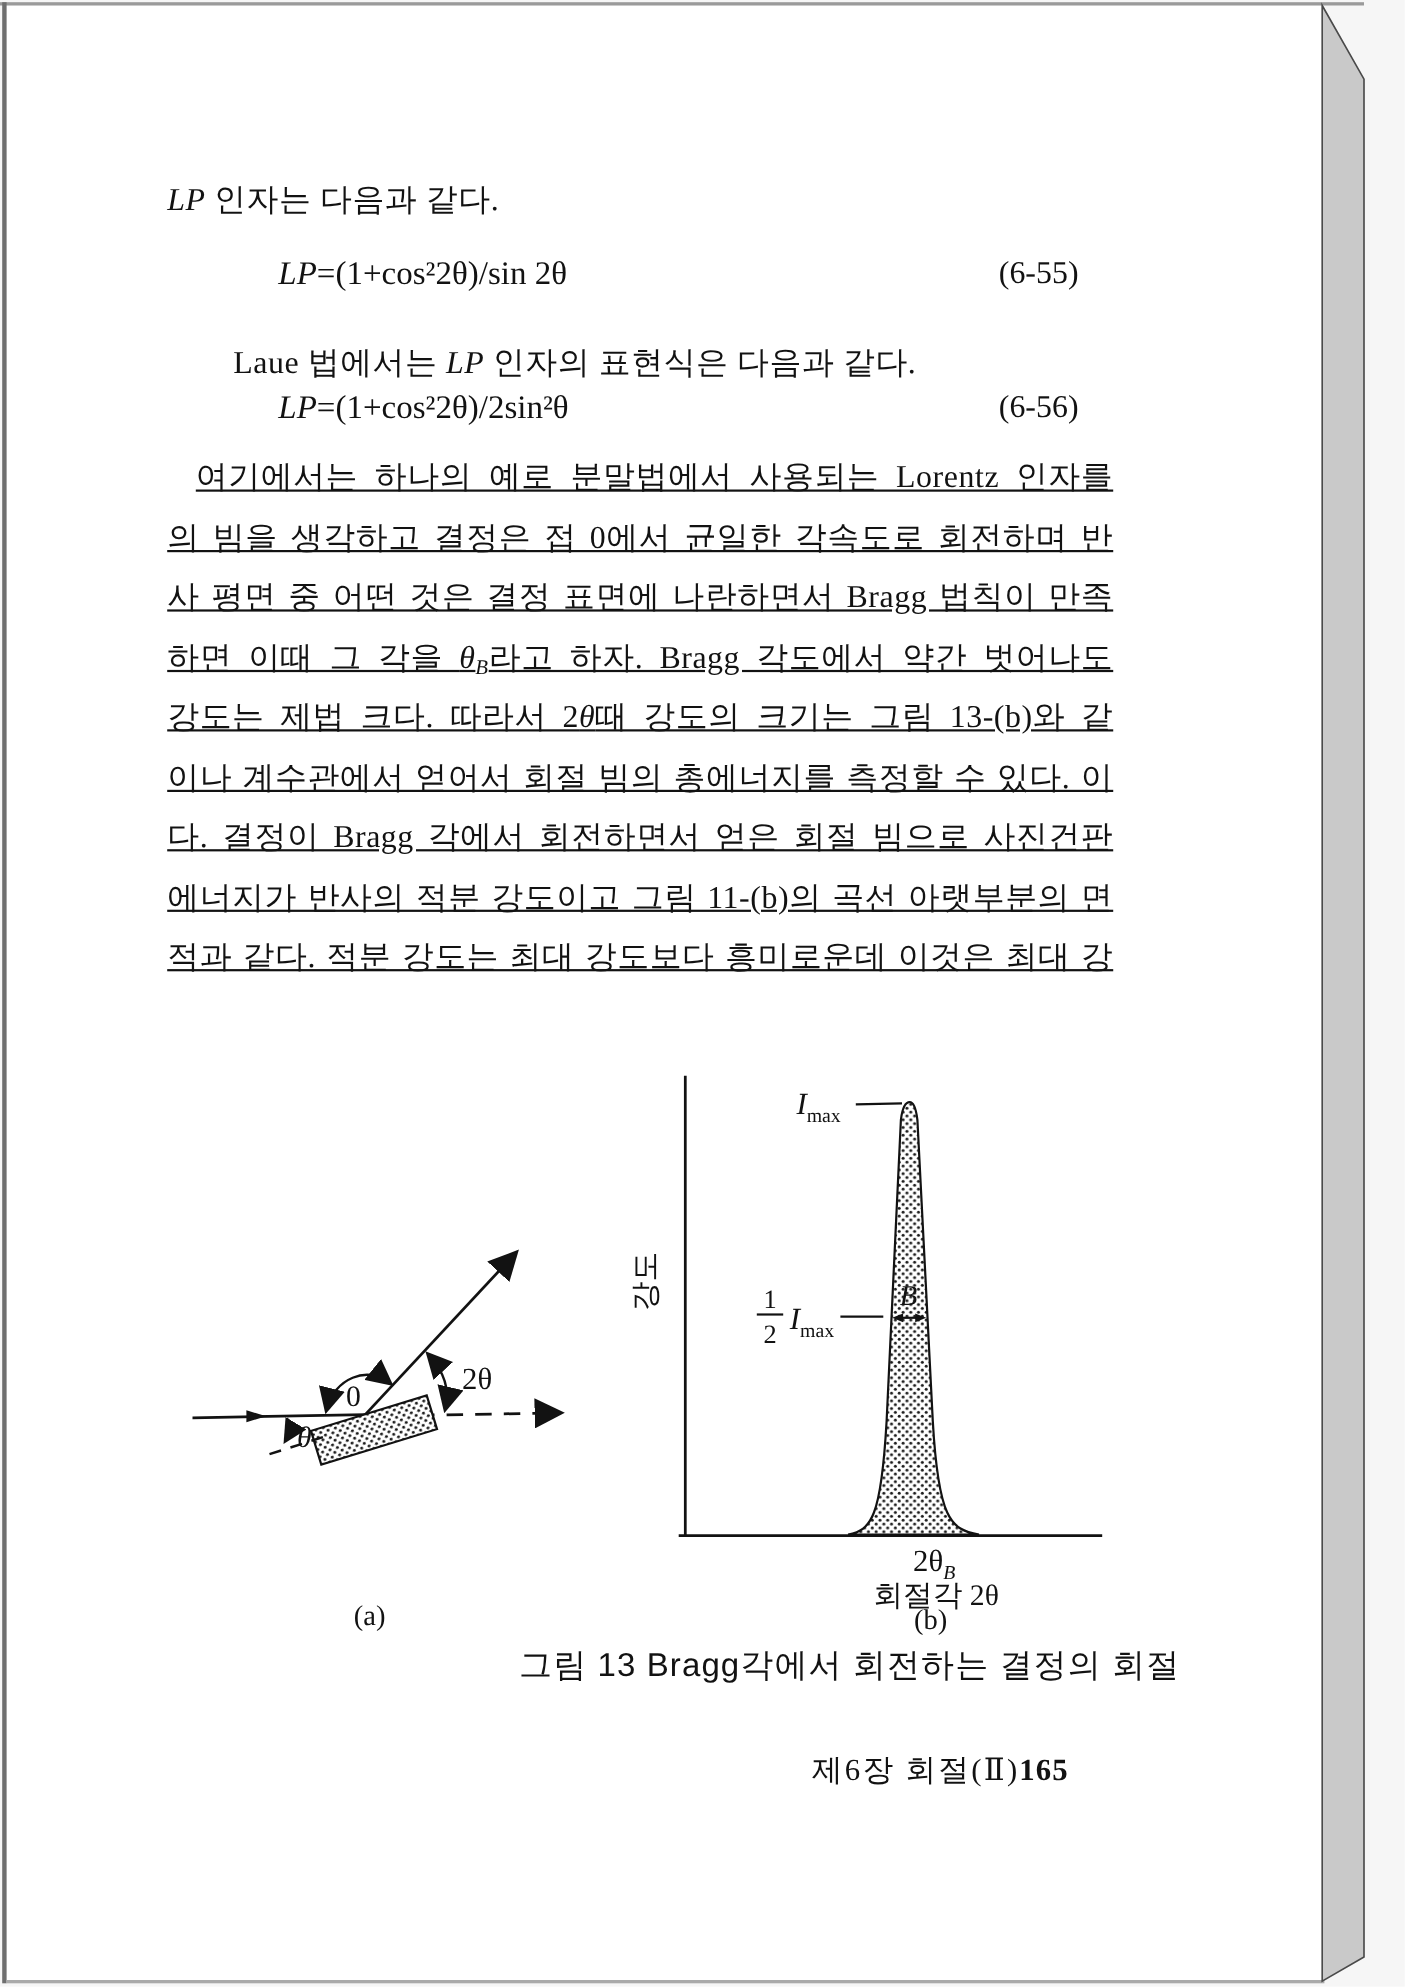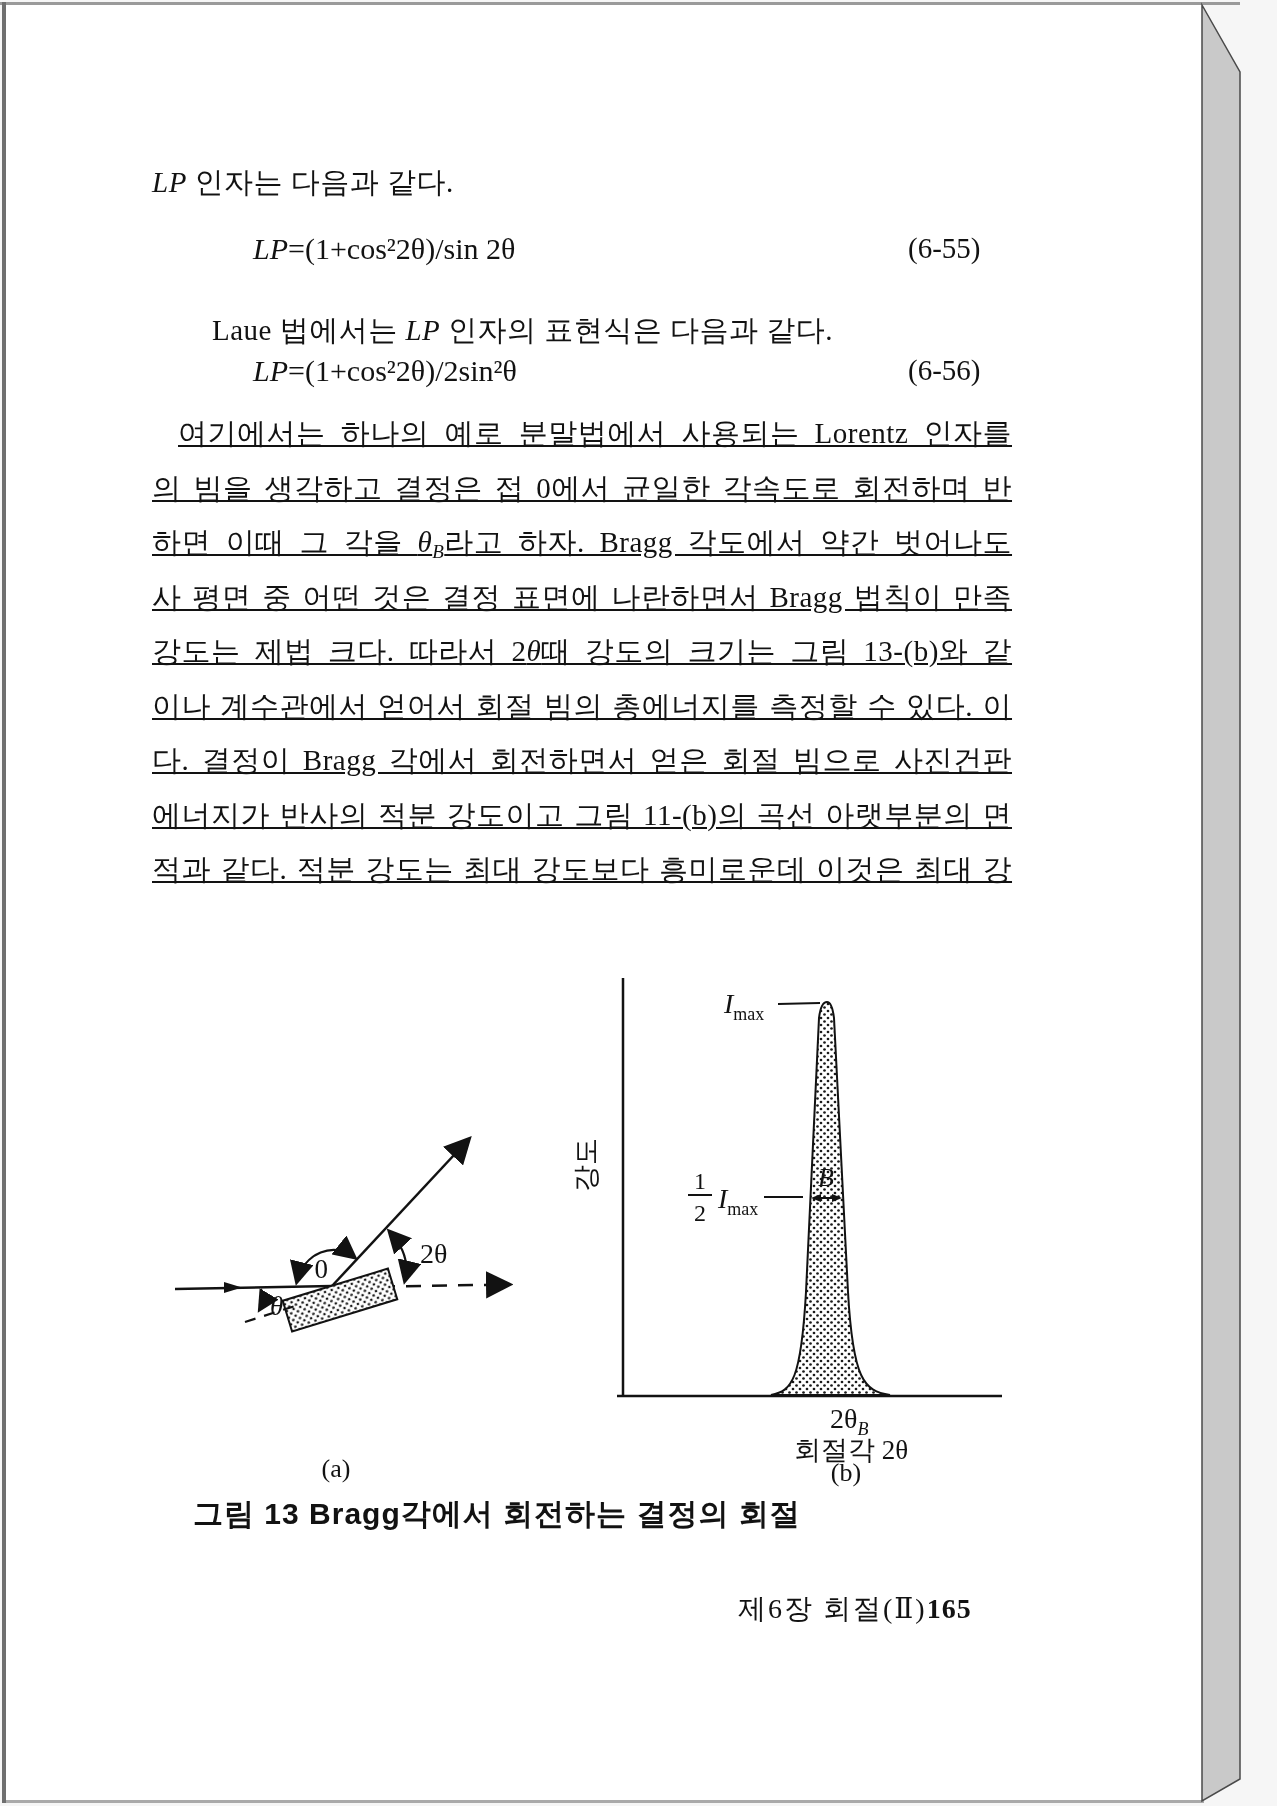--- a/index.html
+++ b/index.html
@@ -27,23 +27,23 @@
   .eq-number{position:absolute;left:908px;font-size:29px;text-align:center;}
   #paragraph{position:absolute;left:152px;top:414px;width:860px;}
   .para-line{
     width:860px;height:54.5px;font-size:29px;letter-spacing:.5px;
     text-align:justify;text-align-last:justify;white-space:normal;text-decoration:underline;
   }
   .para-line.indent{padding-left:26px;width:834px;}
   .para-line .sub{font-size:19px;vertical-align:-6px;font-style:italic;}
   .para-line .var{font-style:italic;}
   .caption{
-    position:absolute;left:193px;top:1494px;width:880px;text-align:left;
+    position:absolute;left:193px;top:1494px;width:880px;text-align:right;
     font-family:"Liberation Sans","DejaVu Sans",sans-serif;
-    font-weight:700;font-size:30px;letter-spacing:1px;
+    font-weight:400;font-size:30px;letter-spacing:1px;
   }
   .footer{position:absolute;left:738px;top:1590px;font-size:28px;letter-spacing:2px;}
   .footer .pageno{font-weight:700;letter-spacing:1px;}
   .fig-svg{position:absolute;left:140px;top:960px;}
   svg text{font-family:"Liberation Serif","DejaVu Serif",serif;fill:#121212;}
 </style>
 </head>
 <body>
 
 <div class="sheet"></div>
@@ -64,22 +64,22 @@
 <div class="abs bodytext" style="left:172px;top:316px;margin-left:40px;"><span>Laue 법에서는 </span><span class="mvar">LP</span><span> 인자의 표현식은 다음과 같다.</span></div>
 
 <div class="eq-row" style="top:354px;">
   <span class="eq-formula"><span class="mvar">LP</span><span>=(1+cos²2θ)/2sin²θ</span></span>
   <span class="eq-number">(6-56)</span>
 </div>
 
 <div id="paragraph">
     <div class="para-line indent"><span>여기에서는 하나의 예로 분말법에서 사용되는 Lorentz 인자를</span></div>
     <div class="para-line"><span>의 빔을 생각하고 결정은 접 0에서 균일한 각속도로 회전하며 반</span></div>
+    <div class="para-line"><span>사 평면 중 어떤 것은 결정 표면에 나란하면서 Bragg 법칙이 만족</span></div>
     <div class="para-line"><span>하면 이때 그 각을 </span><span class="var">θ</span><span class="sub">B</span><span>라고 하자. Bragg 각도에서 약간 벗어나도</span></div>
-    <div class="para-line"><span>사 평면 중 어떤 것은 결정 표면에 나란하면서 Bragg 법칙이 만족</span></div>
     <div class="para-line"><span>강도는 제법 크다. 따라서 2</span><span class="var">θ</span><span>때 강도의 크기는 그림 13-(b)와 같</span></div>
     <div class="para-line"><span>이나 계수관에서 얻어서 회절 빔의 총에너지를 측정할 수 있다. 이</span></div>
     <div class="para-line"><span>다. 결정이 Bragg 각에서 회전하면서 얻은 회절 빔으로 사진건판</span></div>
     <div class="para-line"><span>에너지가 반사의 적분 강도이고 그림 11-(b)의 곡선 아랫부분의 면</span></div>
     <div class="para-line"><span>적과 같다. 적분 강도는 최대 강도보다 흥미로운데 이것은 최대 강</span></div>
   </div>
 
 <svg class="fig-svg" width="880" height="535" viewBox="0 0 880 535">
   <defs>
     <pattern id="dots" width="7" height="7" patternUnits="userSpaceOnUse">

